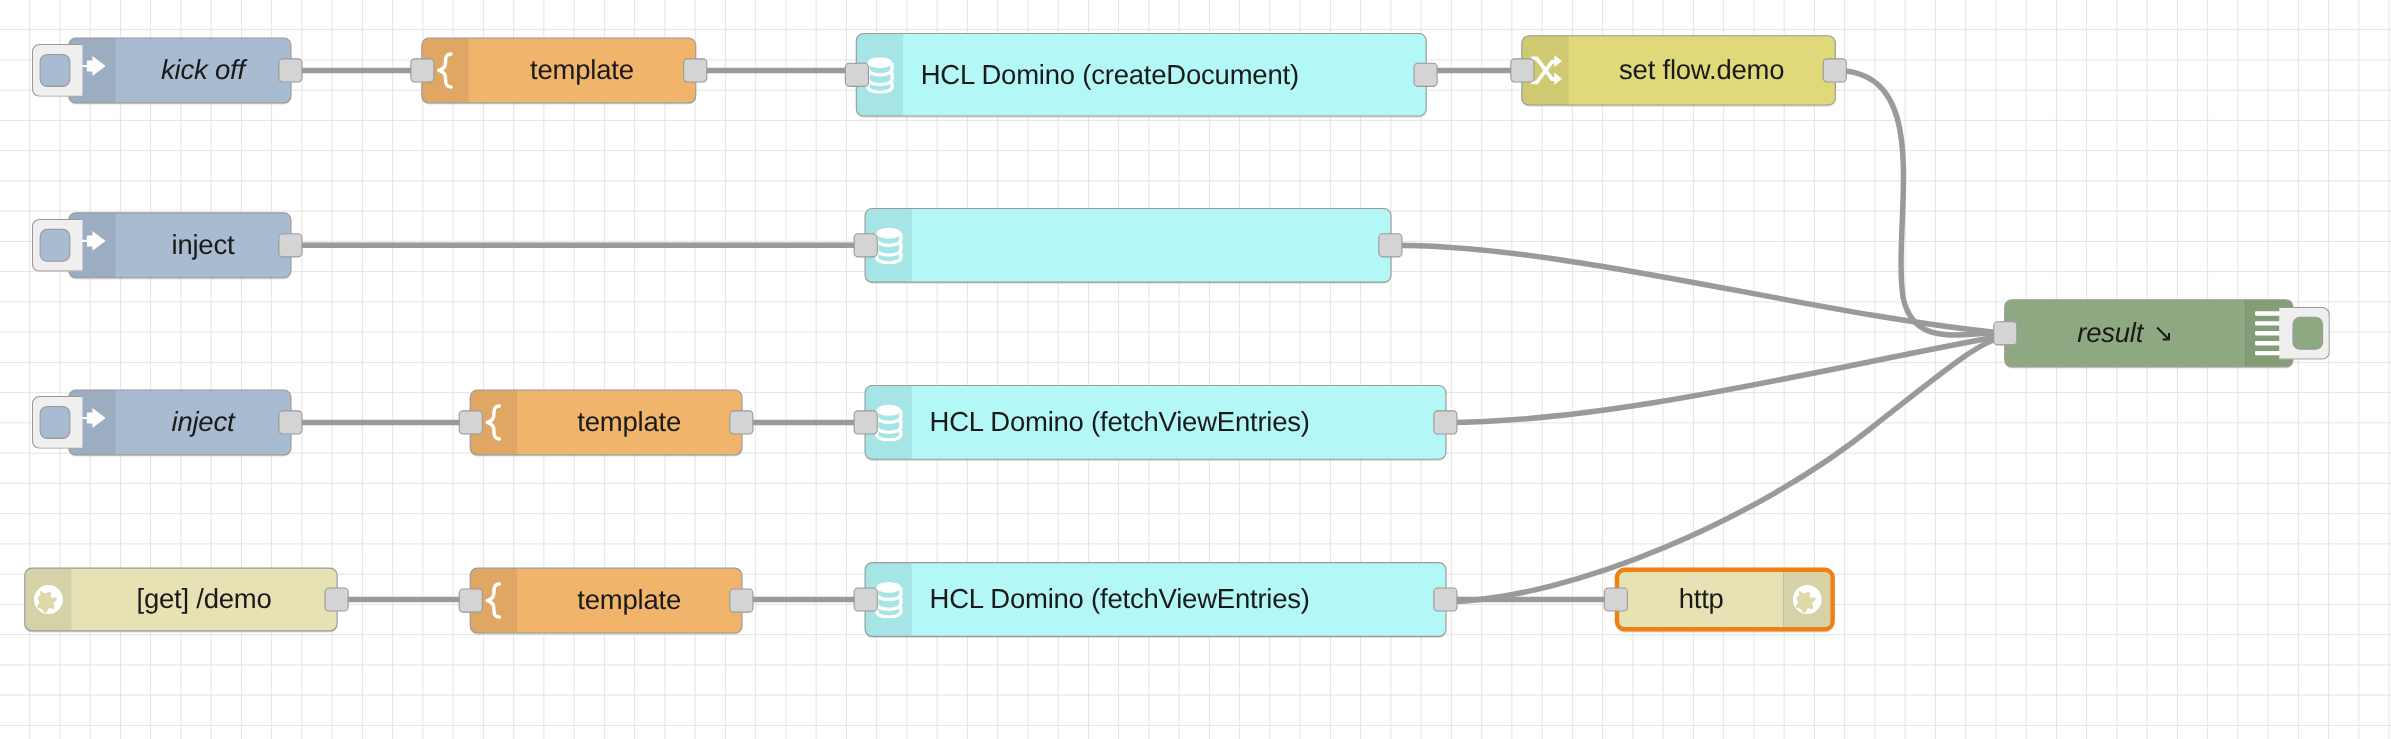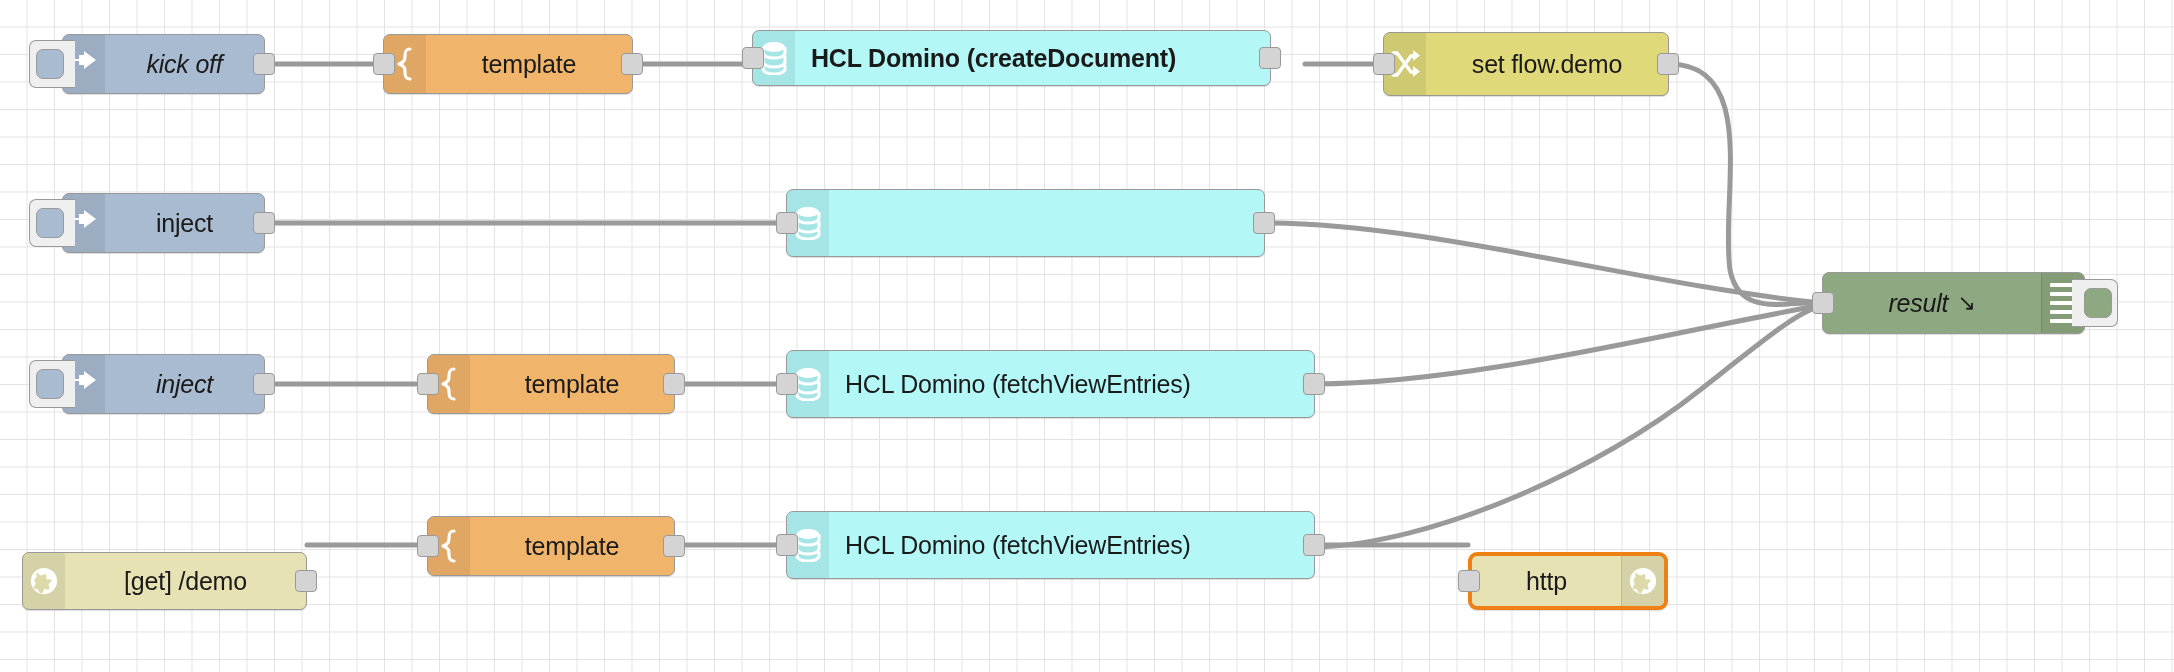--- a/index.html
+++ b/index.html
@@ -51,21 +51,21 @@
     letter-spacing:-0.2px;
   }
   .node .label.center{justify-content:center;}
   .node .label.italic{font-style:italic;}
 
   
   .n-inject   {background:#a8bbd0;}
   .n-template {background:#f0b46b;}
   .n-domino   {background:#b3f7f7;}
   .n-change   {background:#dfd97a;}
-  .n-http     {background:#e6e2b4;margin-top:36px;}
+  .n-http     {background:#e6e2b4;}
   .n-debug    {background:#8ea981;}
 
   
   .port{
     position:absolute;
     width:22px;height:22px;
     background:#d4d4d4;
     border:1px solid #999;
     border-radius:4px;
     box-sizing:border-box;
@@ -154,21 +154,21 @@
     <div class="icon-box">
       <svg class="glyph" width="20" height="34" viewBox="0 0 20 34" xmlns="http://www.w3.org/2000/svg">
         <path fill="none" stroke="#ffffff" stroke-width="3.2" stroke-linecap="round" stroke-linejoin="round" d="M15 2c-5 0-5 4-5 7s0 6-6 8c6 2 6 5 6 8s0 7 5 7"></path>
       </svg>
     </div>
     <div class="label center">template</div>
     <span class="port in" style="top:50%;margin-top:-11px;"></span>
     <span class="port out" style="top:50%;margin-top:-11px;"></span>
   </div>
 
-  <div class="node n-domino" style="left:752px;top:30px;width:519px;height:56px;font-weight:bold;">
+  <div class="node n-domino" style="left:778px;top:30px;width:519px;height:76px;">
     <div class="icon-box">
       <svg class="glyph" width="28" height="34" viewBox="0 0 28 34" xmlns="http://www.w3.org/2000/svg">
         <ellipse cx="14" cy="6" rx="11" ry="5" fill="#ffffff"></ellipse>
         <path d="M3 6v6c0 2.8 4.9 5 11 5s11-2.2 11-5V6" fill="none" stroke="#ffffff" stroke-width="3"></path>
         <path d="M3 15v6c0 2.8 4.9 5 11 5s11-2.2 11-5v-6" fill="none" stroke="#ffffff" stroke-width="3"></path>
         <path d="M3 24v4c0 2.8 4.9 5 11 5s11-2.2 11-5v-4" fill="none" stroke="#ffffff" stroke-width="3"></path>
       </svg>
     </div>
     <div class="label">HCL Domino (createDocument)</div>
     <span class="port in" style="top:50%;margin-top:-11px;"></span>

